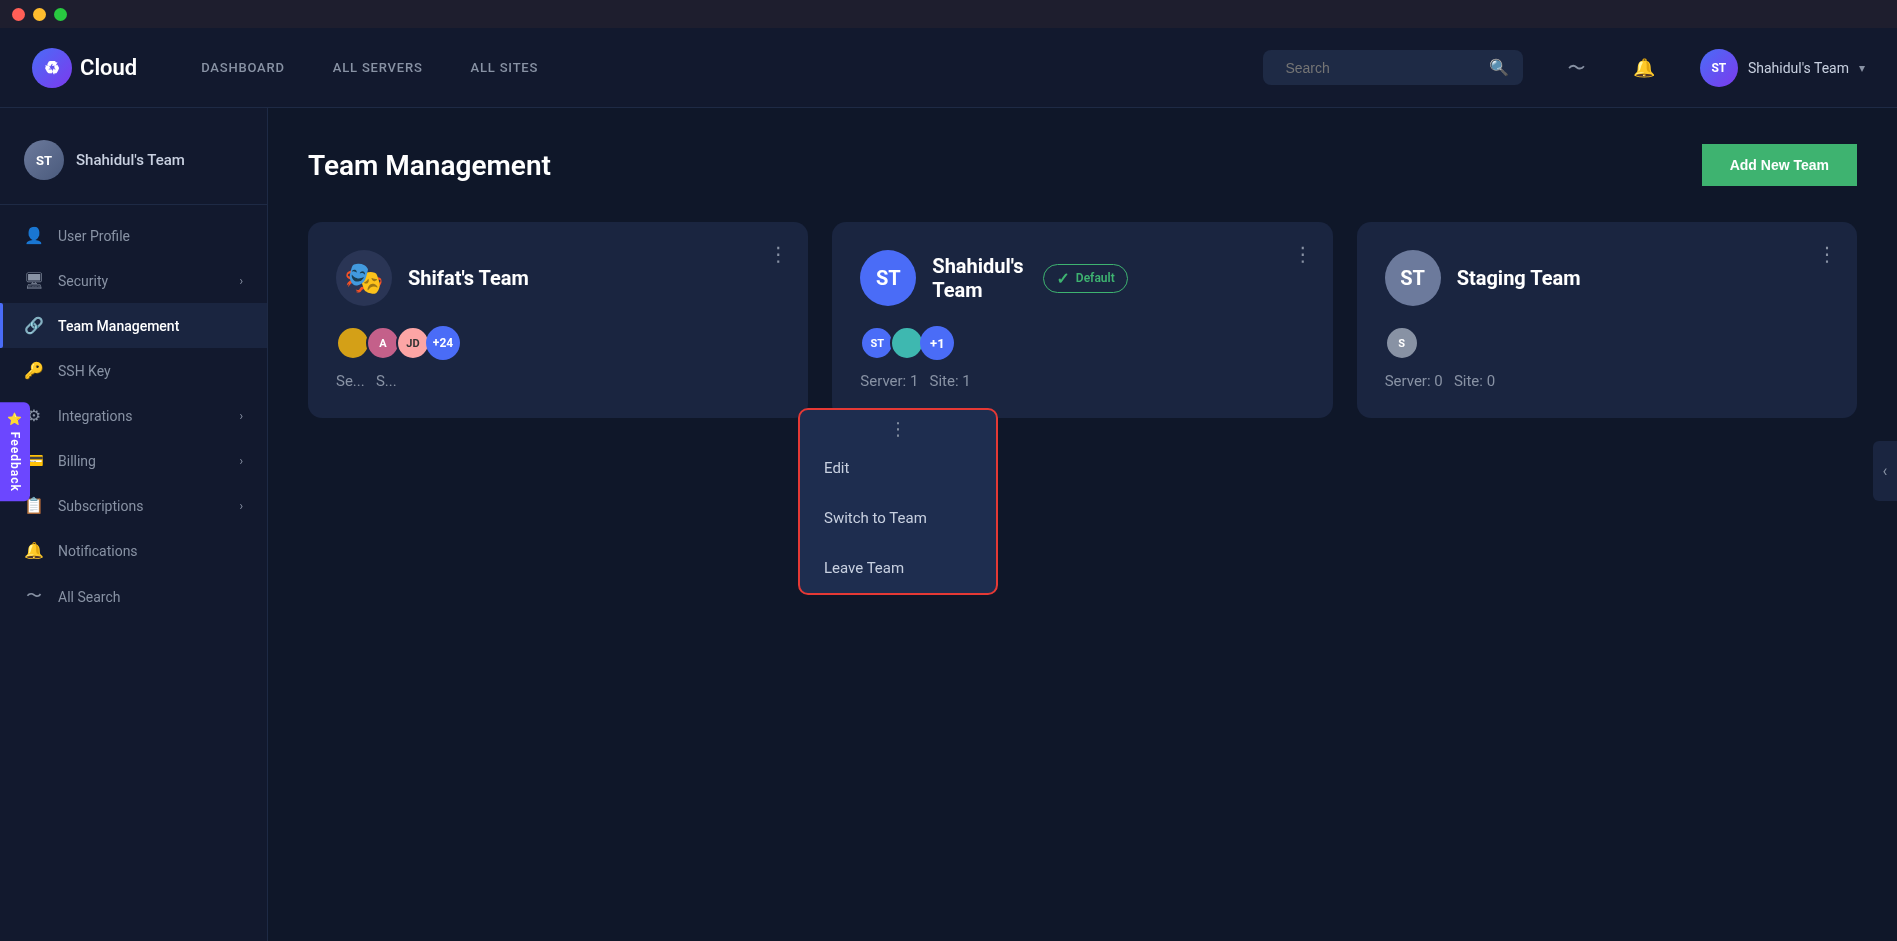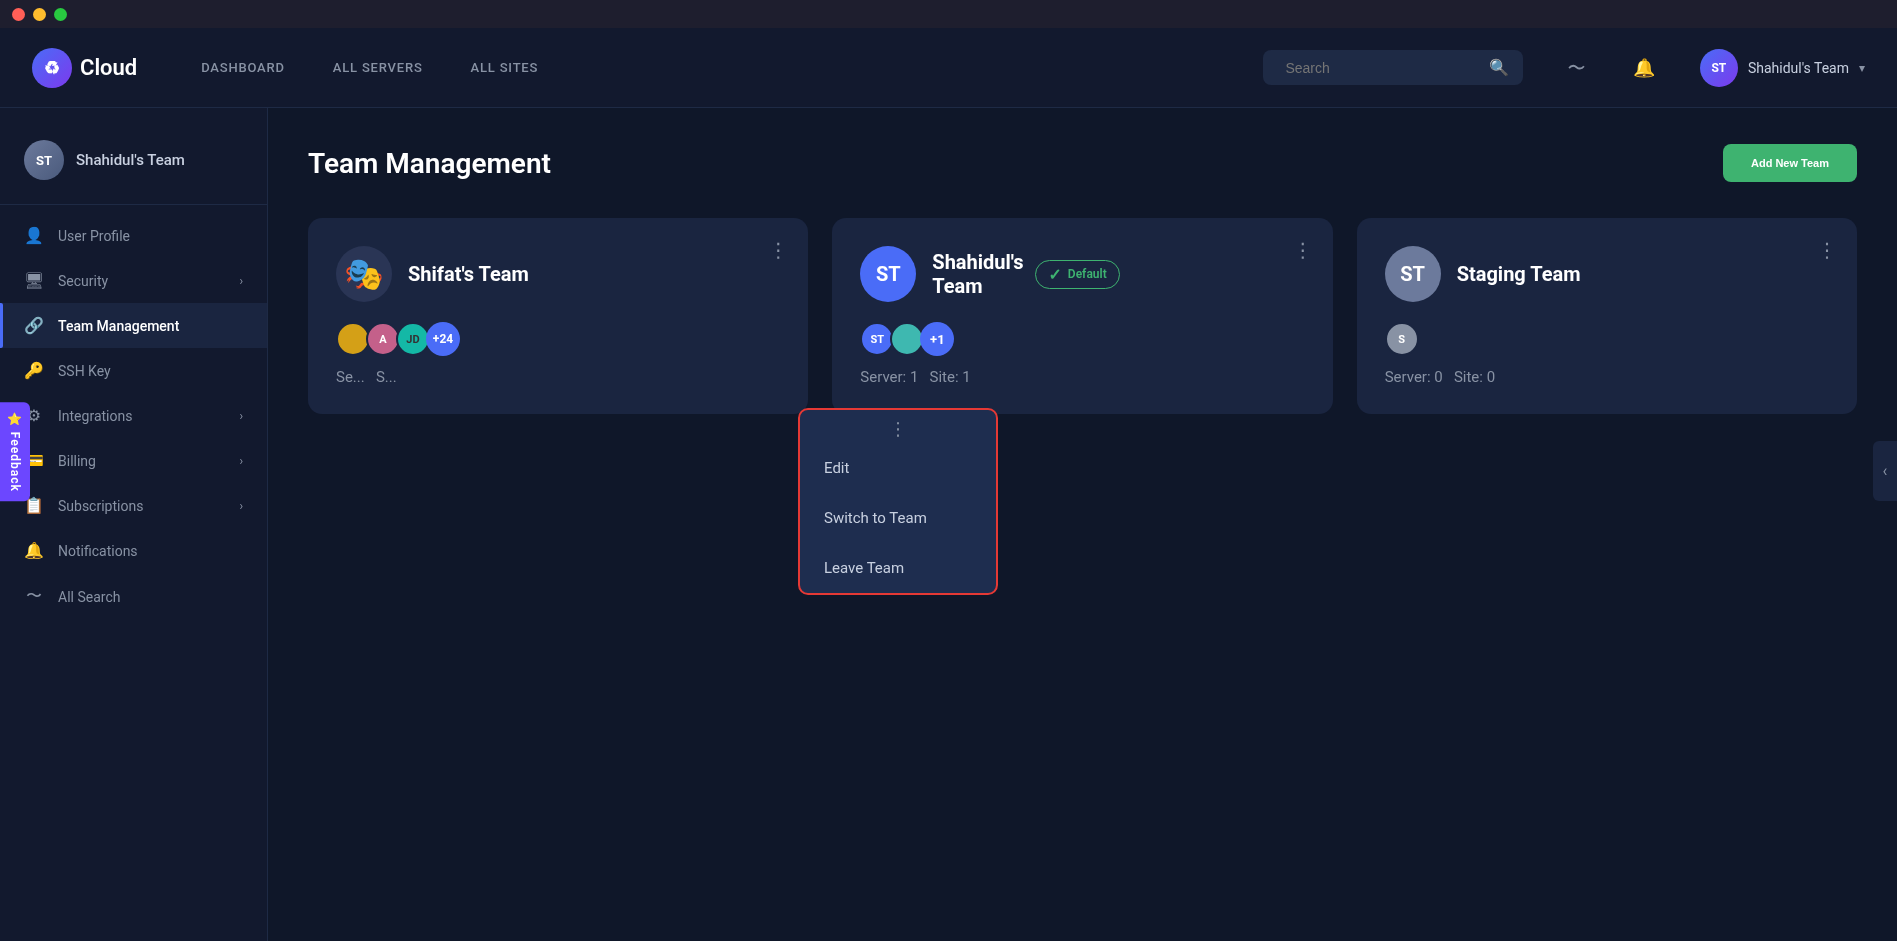--- a/index.html
+++ b/index.html
@@ -226,22 +226,22 @@
     .page-title {
       font-size: 28px;
       font-weight: 600;
       color: #fff;
     }
     .add-team-btn {
       background: #3eb370;
       color: #fff;
       border: none;
       padding: 13px 28px;
-      border-radius: 8px;
-      font-size: 11px;
+      border-radius: 0;
+      font-size: 14px;
       font-weight: 600;
       cursor: pointer;
     }
 
     
     .teams-grid {
       display: grid;
       grid-template-columns: repeat(3, 1fr);
       gap: 24px;
     }
@@ -315,21 +315,21 @@
       align-items: center;
       justify-content: center;
       font-size: 11px;
       font-weight: 700;
       margin-left: -8px;
       color: #fff;
     }
     .member-avatar:first-child { margin-left: 0; }
     .member-avatar.yellow { background: #d4a017; }
     .member-avatar.pink { background: #c4608a; }
-    .member-avatar.white { background: #14b8a6; color: #333; }
+    .member-avatar.white { background: #fca5a5; color: #333; }
     .member-avatar.teal { background: #3eb8b0; }
     .member-plus {
       width: 34px; height: 34px;
       border-radius: 50%;
       background: #4a6cf7;
       display: flex;
       align-items: center;
       justify-content: center;
       font-size: 12px;
       font-weight: 700;
@@ -507,21 +507,21 @@
         <div class="team-stats">
           <span>Se... &nbsp; S...</span>
         </div>
       </div>
 
       <div class="team-card">
         <div class="team-card-menu">⋮</div>
         <div class="team-card-header">
           <div class="team-avatar shahidul">ST</div>
           <div>
-            <div style="display:flex; align-items:center; flex-wrap:wrap;">
+            <div style="display:flex; align-items:center; gap:8px; flex-wrap:wrap;">
               <span class="team-name">Shahidul's<br>Team</span>
               <span class="default-badge">
                 <span class="default-check">✓</span>
                 <span>Default</span>
               </span>
             </div>
           </div>
         </div>
         <div class="team-members">
           <div class="member-avatar shahidul" style="background:#4a6cf7;">ST</div>

